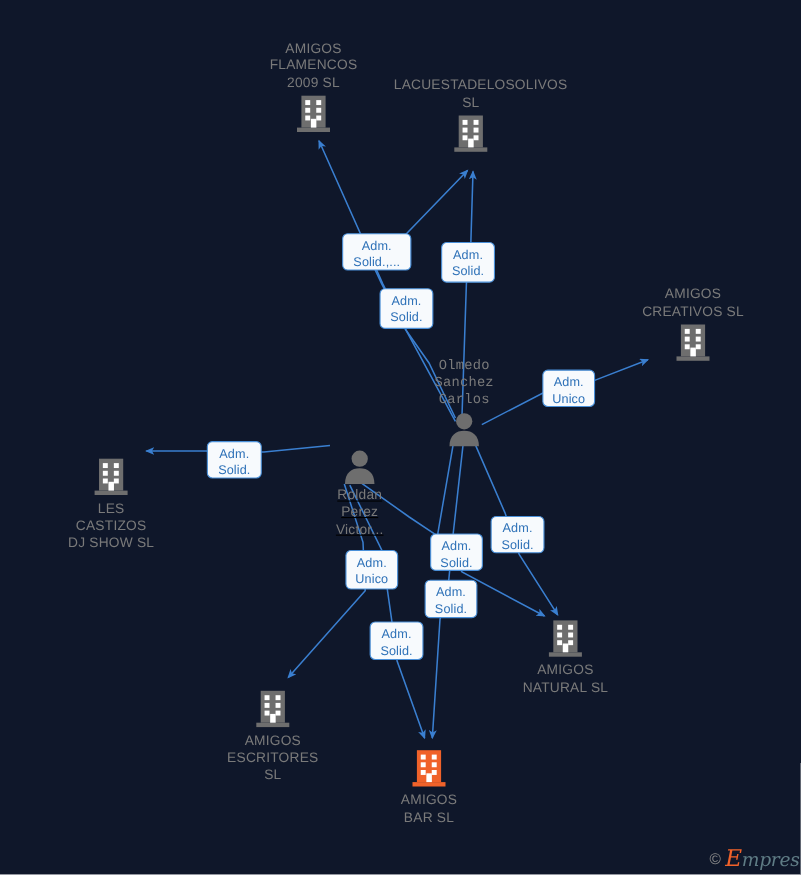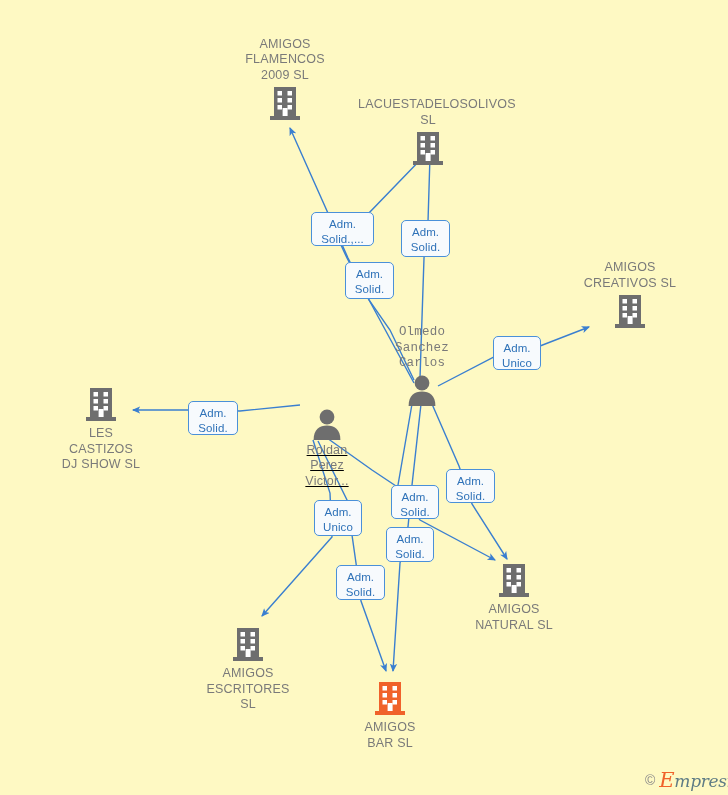--- a/index.html
+++ b/index.html
@@ -4,21 +4,21 @@
 <style>
   html, body {
     margin: 0;
     padding: 0;
     background: #ffffff;
   }
   #canvas {
     position: relative;
     width: 728px;
     height: 795px;
-    background: #fef9c3;
+    background: #0f172a;
     font-family: "Liberation Sans", sans-serif;
     overflow: hidden;
   }
   #edges {
     position: absolute;
     left: 0;
     top: 0;
     width: 728px;
     height: 795px;
   }
@@ -121,21 +121,21 @@
             <rect x="2" y="30" width="30" height="4" fill="#6e6e6e"></rect>
             <rect x="9.5" y="5" width="4.5" height="4.5" fill="#ffffff"></rect>
             <rect x="19.5" y="5" width="4.5" height="4.5" fill="#ffffff"></rect>
             <rect x="9.5" y="12" width="4.5" height="4.5" fill="#ffffff"></rect>
             <rect x="19.5" y="12" width="4.5" height="4.5" fill="#ffffff"></rect>
             <rect x="9.5" y="19" width="4.5" height="4.5" fill="#ffffff"></rect>
             <rect x="19.5" y="19" width="4.5" height="4.5" fill="#ffffff"></rect>
             <rect x="14.6" y="22" width="5" height="8" fill="#ffffff"></rect>
           </svg></span>
       </div>
-      <div class="node caption-top" style="left: 428px; top: 97px;">
+      <div class="node caption-top" style="left: 428px; top: 70px;">
         <span class="caption">LACUESTADELOSOLIVOS
 SL</span>
         <span class="glyph"><svg width="34" height="36" viewBox="0 0 34 36" xmlns="http://www.w3.org/2000/svg">
             <rect x="6" y="1" width="22" height="29" fill="#6e6e6e"></rect>
             <rect x="2" y="30" width="30" height="4" fill="#6e6e6e"></rect>
             <rect x="9.5" y="5" width="4.5" height="4.5" fill="#ffffff"></rect>
             <rect x="19.5" y="5" width="4.5" height="4.5" fill="#ffffff"></rect>
             <rect x="9.5" y="12" width="4.5" height="4.5" fill="#ffffff"></rect>
             <rect x="19.5" y="12" width="4.5" height="4.5" fill="#ffffff"></rect>
             <rect x="9.5" y="19" width="4.5" height="4.5" fill="#ffffff"></rect>
@@ -151,21 +151,21 @@
             <rect x="2" y="30" width="30" height="4" fill="#6e6e6e"></rect>
             <rect x="9.5" y="5" width="4.5" height="4.5" fill="#ffffff"></rect>
             <rect x="19.5" y="5" width="4.5" height="4.5" fill="#ffffff"></rect>
             <rect x="9.5" y="12" width="4.5" height="4.5" fill="#ffffff"></rect>
             <rect x="19.5" y="12" width="4.5" height="4.5" fill="#ffffff"></rect>
             <rect x="9.5" y="19" width="4.5" height="4.5" fill="#ffffff"></rect>
             <rect x="19.5" y="19" width="4.5" height="4.5" fill="#ffffff"></rect>
             <rect x="14.6" y="22" width="5" height="8" fill="#ffffff"></rect>
           </svg></span>
       </div>
-      <div class="node caption-bottom" style="left: 101px; top: 387px;">
+      <div class="node caption-bottom" style="left: 101px; top: 416px;">
         <span class="glyph"><svg width="34" height="36" viewBox="0 0 34 36" xmlns="http://www.w3.org/2000/svg">
             <rect x="6" y="1" width="22" height="29" fill="#6e6e6e"></rect>
             <rect x="2" y="30" width="30" height="4" fill="#6e6e6e"></rect>
             <rect x="9.5" y="5" width="4.5" height="4.5" fill="#ffffff"></rect>
             <rect x="19.5" y="5" width="4.5" height="4.5" fill="#ffffff"></rect>
             <rect x="9.5" y="12" width="4.5" height="4.5" fill="#ffffff"></rect>
             <rect x="19.5" y="12" width="4.5" height="4.5" fill="#ffffff"></rect>
             <rect x="9.5" y="19" width="4.5" height="4.5" fill="#ffffff"></rect>
             <rect x="19.5" y="19" width="4.5" height="4.5" fill="#ffffff"></rect>
             <rect x="14.6" y="22" width="5" height="8" fill="#ffffff"></rect>

